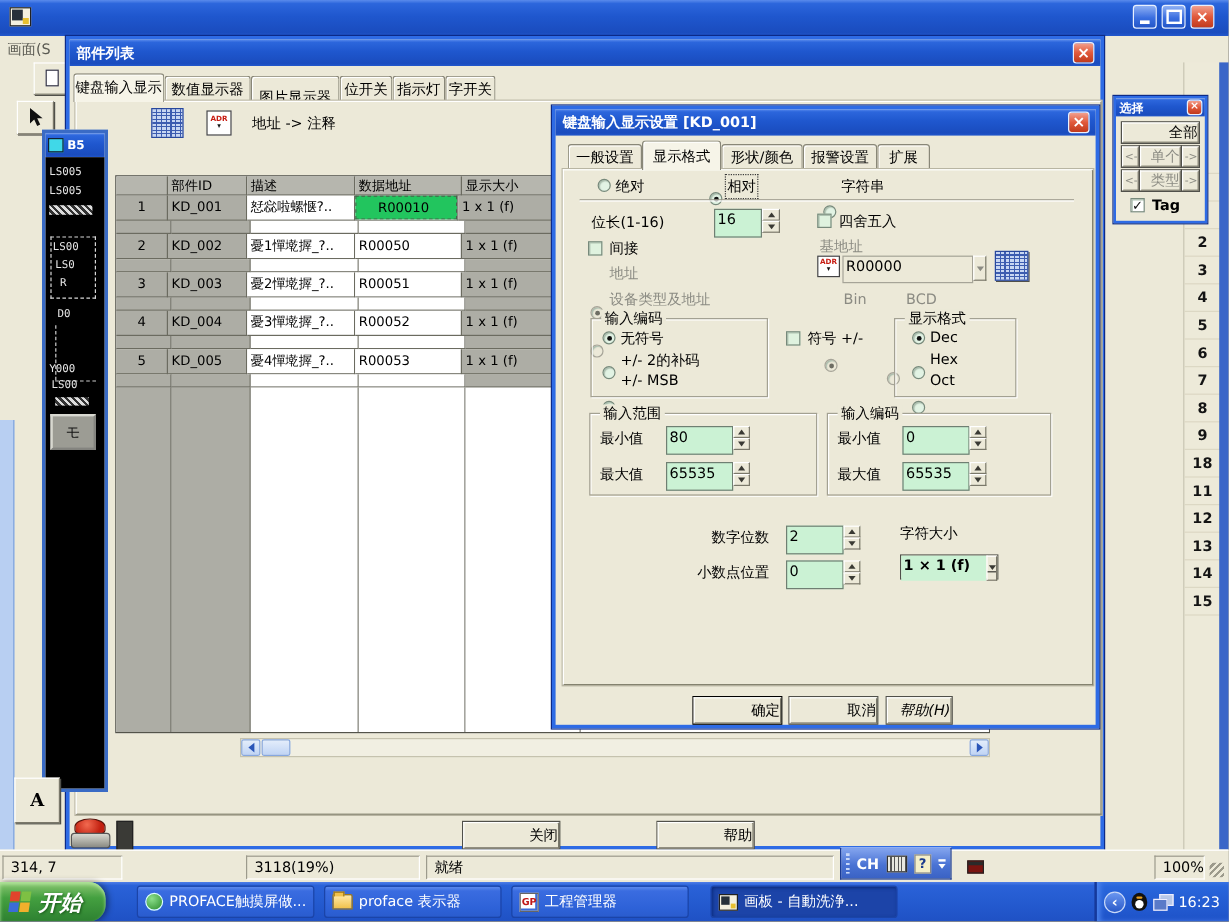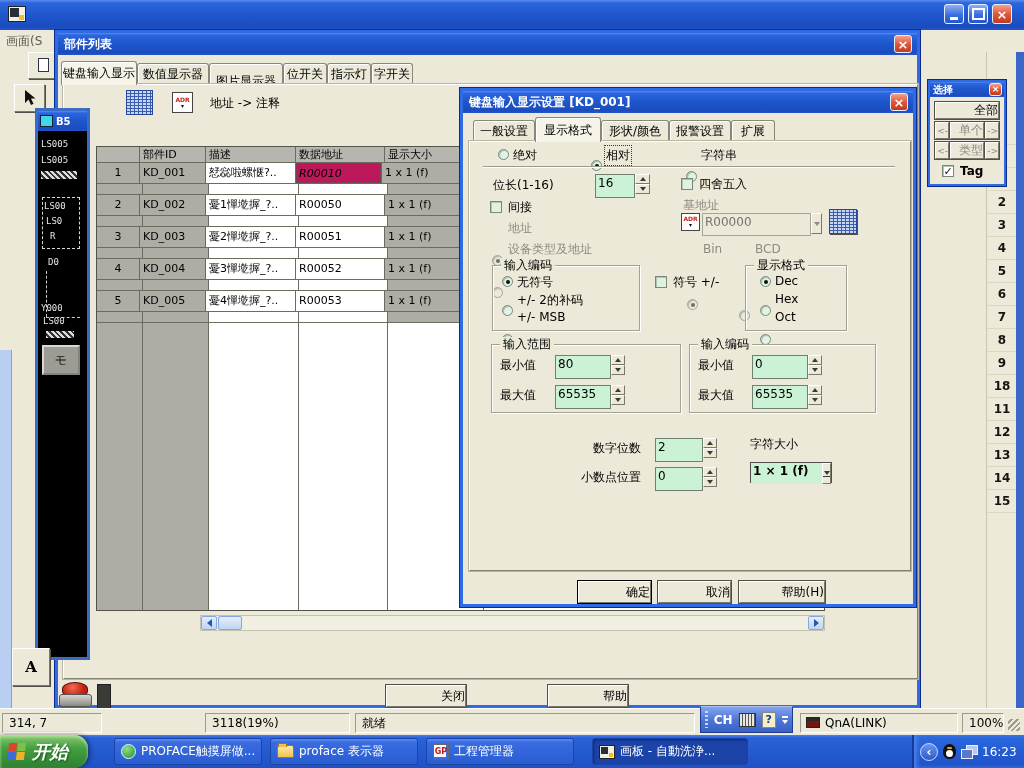--- a/index.html
+++ b/index.html
@@ -26,21 +26,21 @@
   .grp{border:1px solid #A3A192;box-shadow:inset 1px 1px 0 #FFFFFF,1px 1px 0 #FFFFFF;}
   .leg{position:absolute;top:-8px;left:8px;background:#ECE9D8;padding:0 3px;line-height:14px;}
   .rad{width:11px;height:11px;border-radius:50%;background:#E2F3E4;border:1px solid #77897B;box-shadow:inset 1px 1px 1px #A9BCAC;position:relative;}
   .rad.sel::after{content:"";position:absolute;left:3px;top:3px;width:4px;height:4px;border-radius:50%;background:#101010;}
   .rad.dis{background:#ECE9D8;border-color:#A6A498;}
   .rad.dis.sel::after{background:#6E6E64;}
   .chk{width:12px;height:12px;background:#DFF2DF;border:1px solid #77897B;box-shadow:inset 1px 1px 0 #AFC3B2;
     display:flex;align-items:center;justify-content:center;font-size:11px;font-weight:bold;color:#101010;}
   .dis{color:#8B8B83;}
   .fld{background:#CBF2D4;border:1px solid #6F7F72;padding:1px 2px;line-height:15px;overflow:hidden;}
-  .fld.gray{background:#ECE9D8;color:#737373;border-color:#A6A498;}
+  .fld.gray{background:#ECE9D8;color:#000000;border-color:#A6A498;}
   .spin{display:flex;}
   .spin .sbcol{width:15px;display:flex;flex-direction:column;}
   .sbtn{flex:1;background:#ECE9D8;border:1px solid;border-color:#FFF #7A786A #7A786A #FFF;display:flex;align-items:center;justify-content:center;}
   .tup{width:0;height:0;border-left:3px solid transparent;border-right:3px solid transparent;border-bottom:4px solid #3A3A34;}
   .tdn{width:0;height:0;border-left:3px solid transparent;border-right:3px solid transparent;border-top:4px solid #3A3A34;} .tdn.gr{border-top-color:#8B8B83;}
   
   .tbl{border:1px solid #53534A;background:#fff;}
   .trow{display:flex;}
   .trow>div{border-right:1px solid #6B6B60;border-bottom:1px solid #6B6B60;overflow:hidden;white-space:nowrap;padding-left:3px;font-size:11px;}
   .cgray{background:#ADADA5;} .chead{background:#B6B6AE;} .cwhite{background:#FFFFFF;}
@@ -148,21 +148,21 @@
         <div class="chead" style="width:85px;">数据地址</div>
         <div class="chead" style="width:92px;">显示大小</div>
         <div class="chead" style="flex:1;border-right:none;"></div>
       </div>
 
       <div class="trow" style="height:21px;line-height:19px;">
         <div class="cgray cnum" style="width:42px;">1</div>
         <div class="cgray" style="width:62px;">KD_001</div>
         <div class="cwhite" style="width:86px;">恏惢啦螺惬?..</div>
         <div class="cwhite" style="width:85px;padding:0;">
-          <div style="width:100%;height:100%;background:#be185d;border:1px dashed #47604A;box-sizing:border-box;padding-left:2px;font-style:italic;">R00010</div>
+          <div style="width:100%;height:100%;background:#22c55e;border:1px dashed #47604A;box-sizing:border-box;padding-left:18px;">R00010</div>
         </div>
         <div class="cgray" style="width:92px;">1 x 1 (f)</div>
         <div class="cwhite" style="flex:1;border-right:none;"></div>
       </div>
       <div class="trow" style="height:11px;">
         <div class="cgray" style="width:42px;"></div>
           <div class="cgray" style="width:62px;"></div>
         <div class="cwhite" style="width:86px;"></div>
           <div class="cwhite" style="width:85px;"></div>
         <div class="cgray" style="width:92px;"></div>
@@ -500,21 +500,21 @@
           <div style="width:7px;height:1px;background:#3A3A34;margin-top:1px;"></div>
         </div>
     </div>
 
     <div class="a btn" style="left:115px;top:490px;width:73px;height:22px;box-shadow:0 0 0 1px #000;">
         <span>确定</span>
       </div>
     <div class="a btn" style="left:195px;top:490px;width:73px;height:22px;">
         <span>取消</span>
       </div>
-    <div class="a btn" style="left:276px;top:490px;width:86px;height:22px;">
+    <div class="a btn" style="left:276px;top:490px;width:54px;height:22px;font-style:italic;">
         <span>帮助(H)</span>
       </div>
   </div>
 
   <div class="a" style="left:928px;top:80px;width:78px;height:106px;background:#ECE9D8;border:2px solid #2E6BE5;box-shadow:0 0 0 1px #0C2A88;">
     <div class="a tbar" style="left:0;top:0;width:74px;height:15px;padding:0 3px;font-size:10px;">
       <span>选择</span>
       <div class="a capbtn bclose" style="left:59px;top:1px;width:13px;height:13px;font-size:9px;">×</div>
     </div>
     <div class="a btn" style="left:5px;top:20px;width:64px;height:17px;">
@@ -539,21 +539,20 @@
         <span>-&gt;</span>
       </div>
     <div class="a chk" style="left:12px;top:83px;background:#fff;">✓</div>
     <div class="a" style="left:30px;top:82px;font-weight:bold;">Tag</div>
   </div>
 
   <div class="a" style="left:0;top:708px;width:1024px;height:27px;background:#ECE9D8;border-top:1px solid #fff;">
     <div class="a statuspanel" style="left:2px;top:4px;width:100px;height:20px;">314, 7</div>
     <div class="a statuspanel" style="left:205px;top:4px;width:145px;height:20px;">3118(19%)</div>
     <div class="a statuspanel" style="left:355px;top:4px;width:340px;height:20px;">就绪</div>
-    <div class="a statuspanel" style="left:800px;top:4px;width:158px;height:20px;padding-left:24px;">QnA(LINK)</div>
     <div class="a" style="left:806px;top:8px;width:14px;height:11px;background:#7A1410;border:1px solid #222;box-shadow:inset 0 3px 0 #2A2A2A;"></div>
     <div class="a statuspanel" style="left:962px;top:4px;width:42px;height:20px;text-align:right;">100%</div>
     <div class="a" style="left:1008px;top:10px;width:12px;height:12px;background:repeating-linear-gradient(135deg,#ECE9D8 0 2px,#9C9A8C 2px 4px);"></div>
   </div>
 
   <div class="a langbar" style="left:700px;top:706px;width:93px;height:27px;padding:0 4px;">
     <div style="width:3px;height:17px;background:repeating-linear-gradient(180deg,#C8D8F8 0 2px,transparent 2px 4px);"></div>
     <span style="font-weight:bold;">CH</span>
     <div style="width:17px;height:12px;background:#E8E8E0;border:1px solid #333;background-image:repeating-linear-gradient(90deg,transparent 0 2px,#555 2px 3px);"></div>
     <div style="width:14px;height:14px;background:#F4EFC8;border:1px solid #888;color:#1A3A8C;font-weight:bold;font-size:11px;display:flex;align-items:center;justify-content:center;">?</div>

